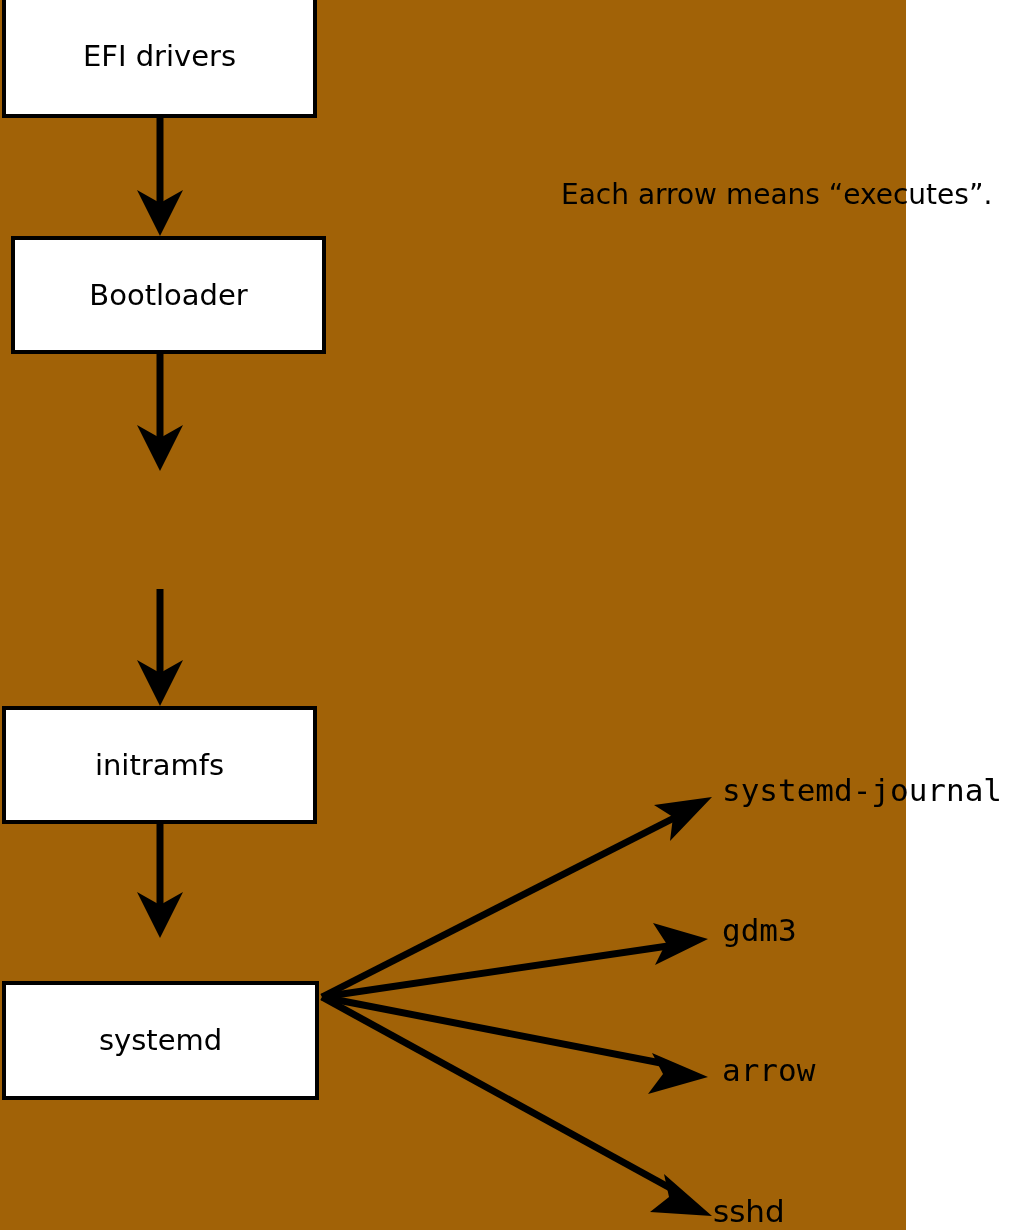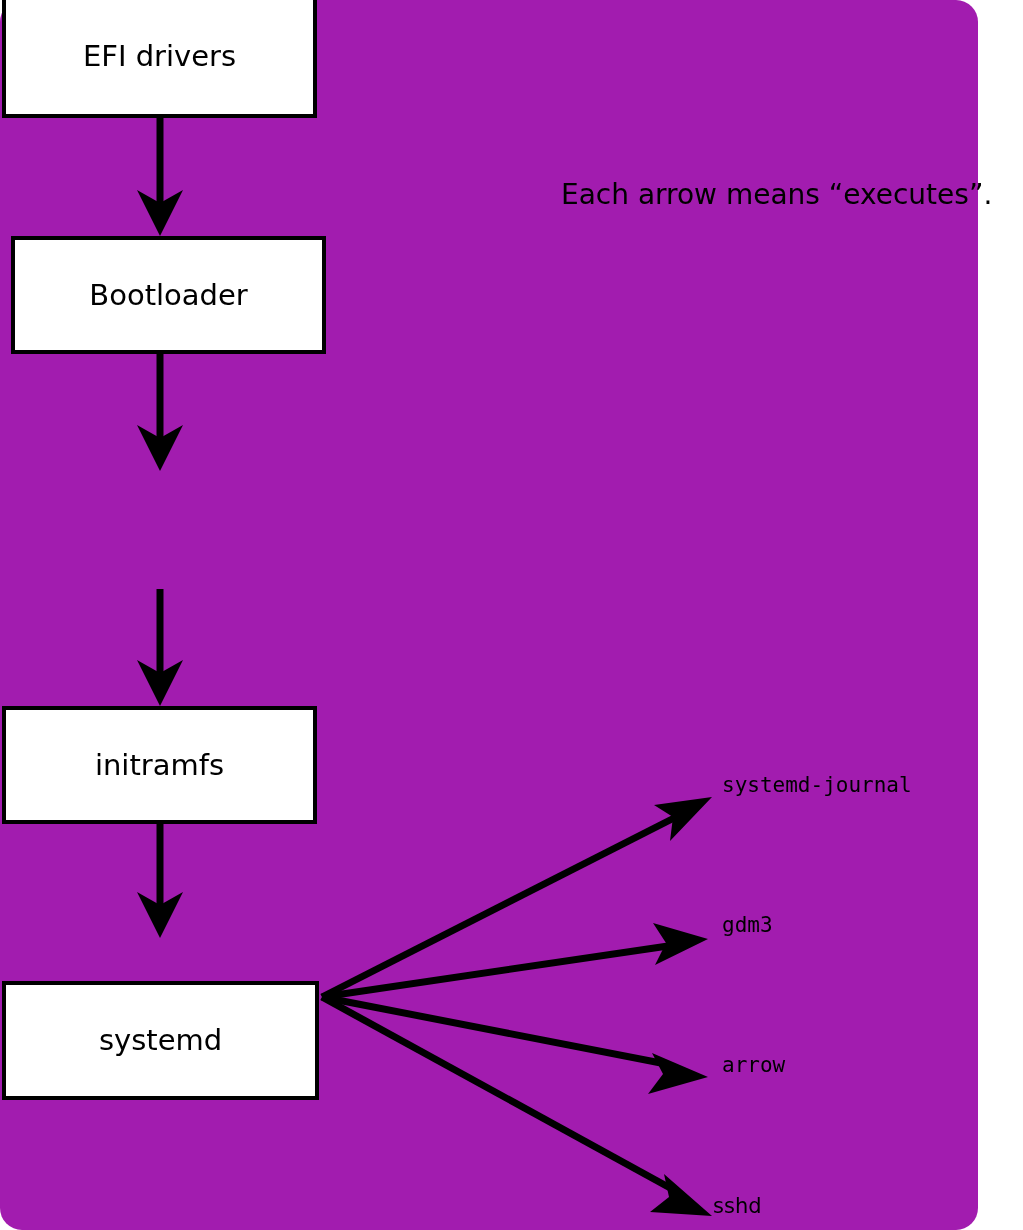--- a/index.html
+++ b/index.html
@@ -10,24 +10,23 @@
   }
   body {
     width: 1023px;
     height: 1230px;
     overflow: hidden;
     font-family: "DejaVu Sans", sans-serif;
     color: #000000;
   }
   #canvas {
     position: relative;
-    width: 978px;
+    width: 906px;
     height: 1230px;
-    background: #a21caf;
-    border-radius: 22px;
+    background: #a16207;
   }
   
   .node-box {
     position: absolute;
     box-sizing: border-box;
     background: #ffffff;
     border: 4px solid #000000;
     display: flex;
     align-items: center;
     justify-content: center;
@@ -52,21 +51,21 @@
     left: 0;
     top: 0;
     width: 1023px;
     height: 1230px;
     pointer-events: none;
   }
   
   .leaf-label {
     position: absolute;
     font-family: "DejaVu Sans Mono", monospace;
-    font-size: 21px;
+    font-size: 31px;
     line-height: 1;
     color: #000000;
     white-space: nowrap;
   }
   #leaf-systemd-journal { left: 722px; top: 775px; }
   #leaf-gdm3            { left: 722px; top: 915px; }
   #leaf-getty           { left: 722px; top: 1055px; }
   #leaf-sshd            { left: 713px; top: 1196px; font-family: "DejaVu Sans", sans-serif; }
 
   

